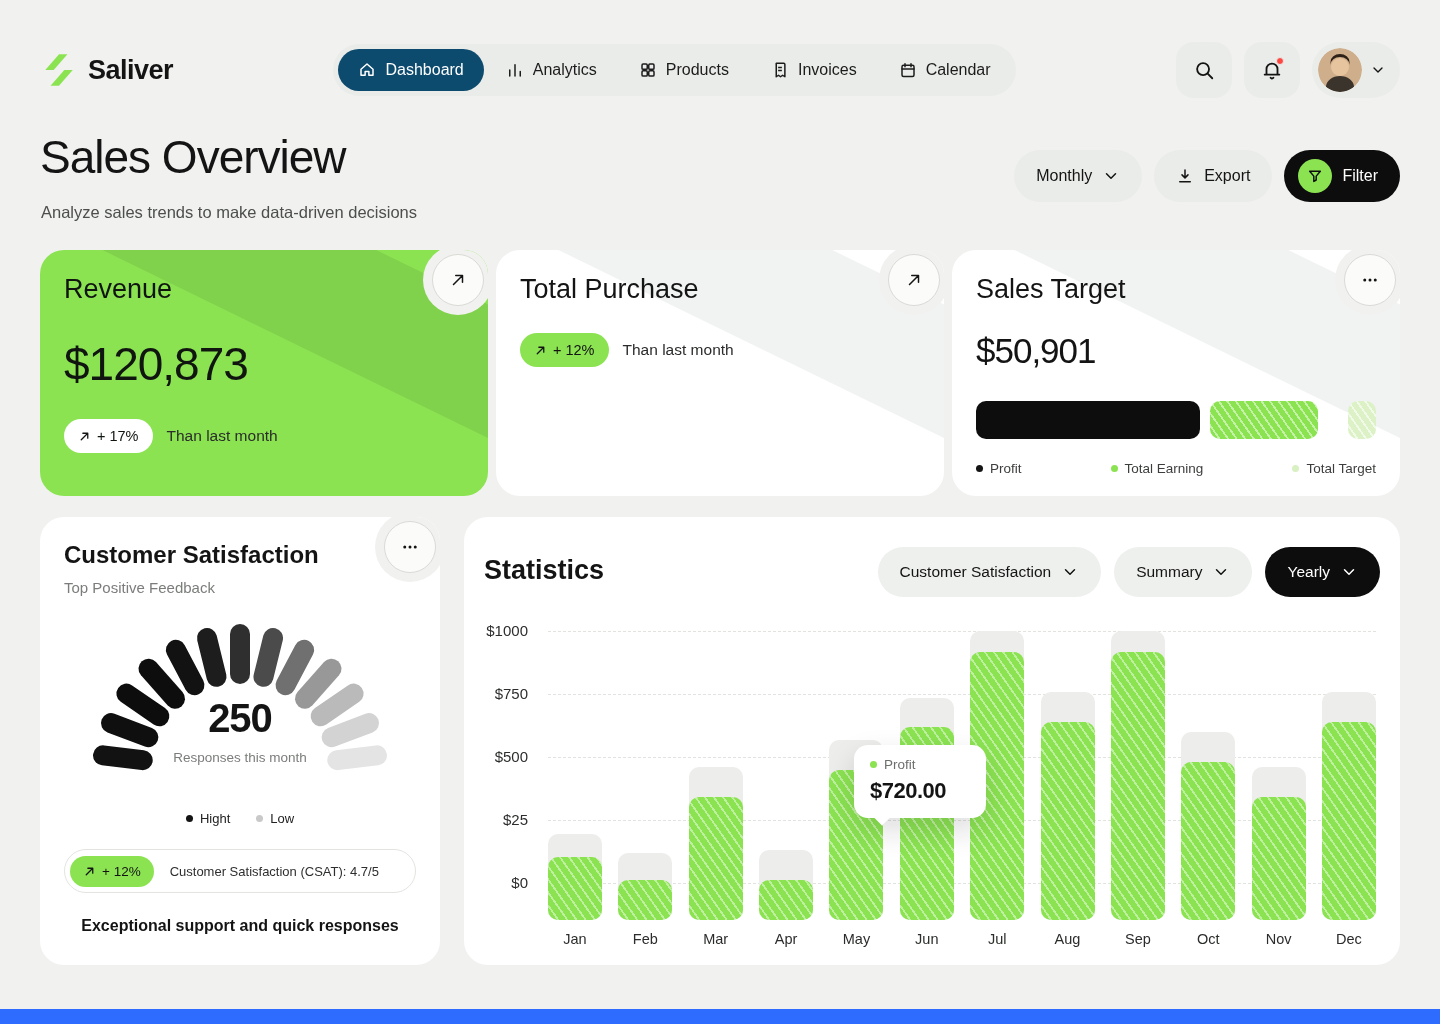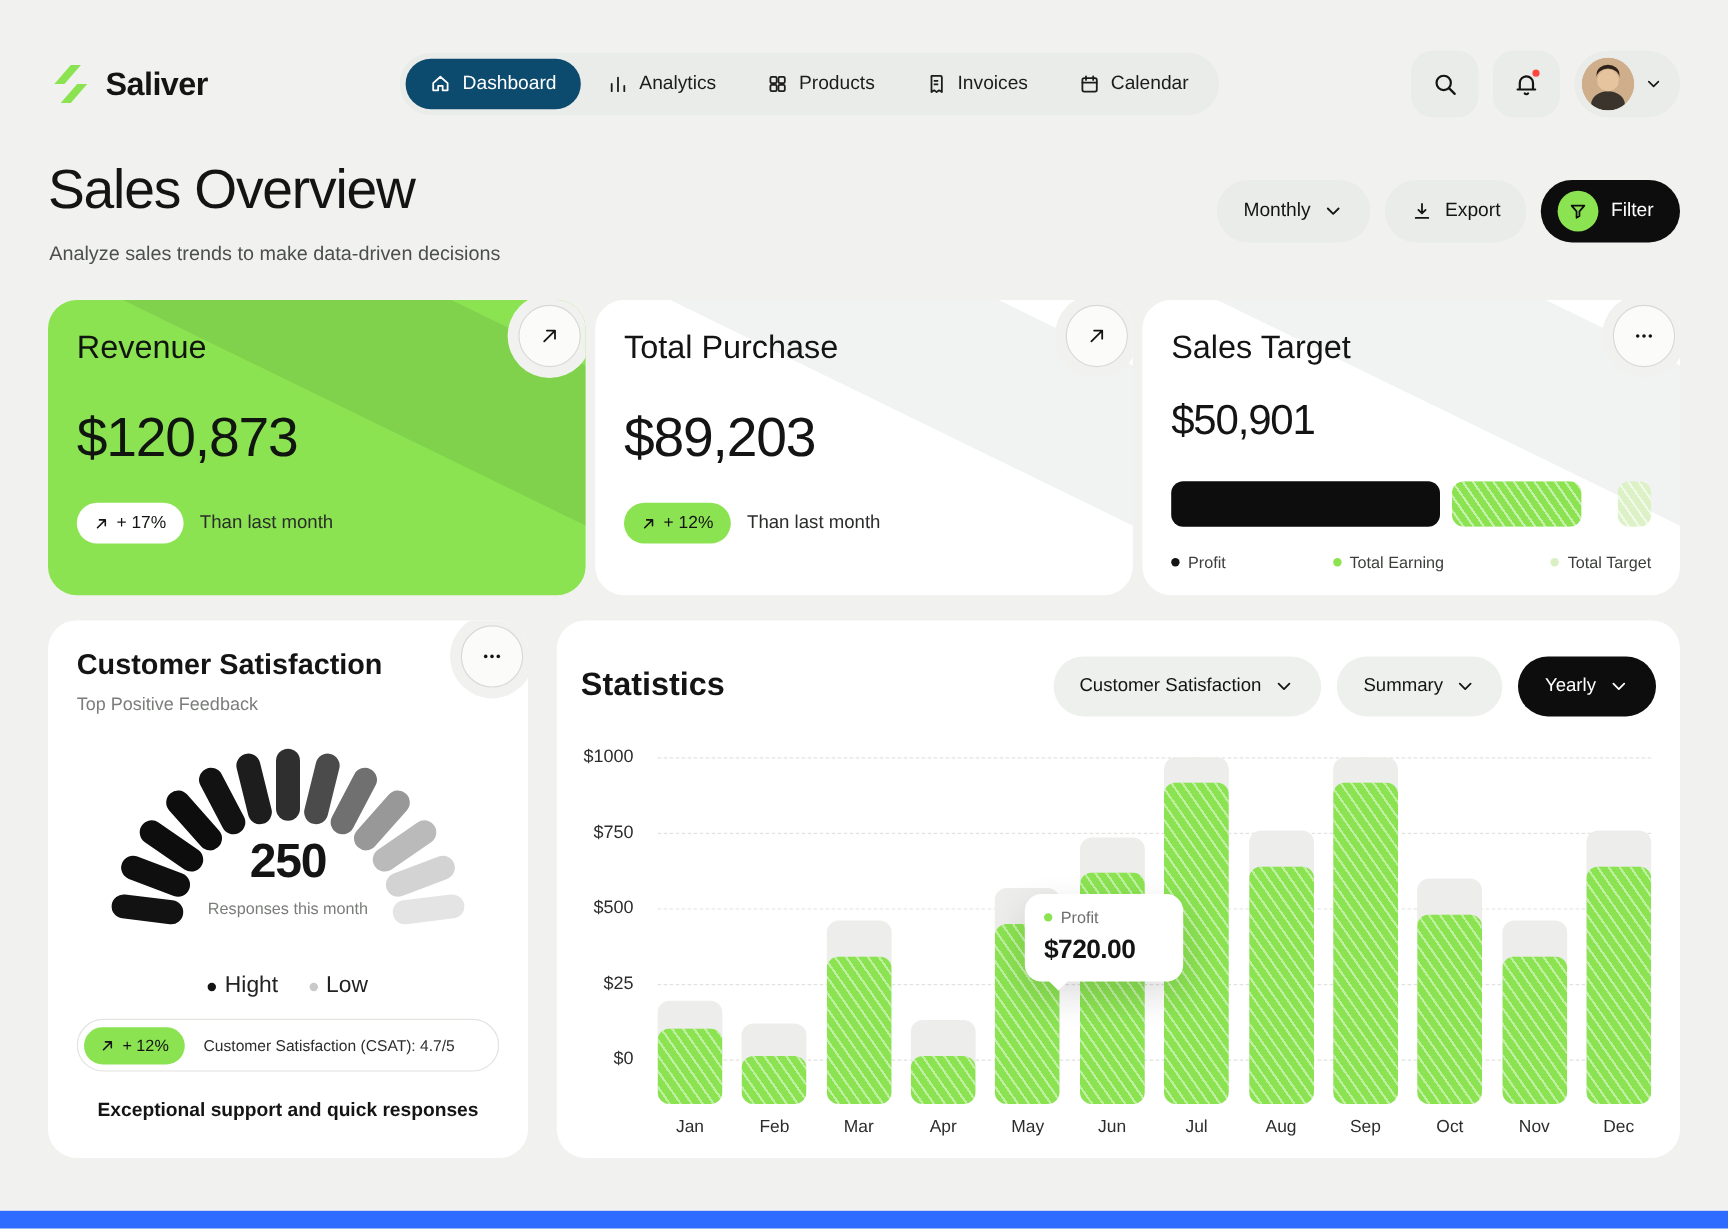--- a/index.html
+++ b/index.html
@@ -86,21 +86,21 @@
   
   .sat-card { position:absolute; top:517px; left:40px; width:400px; height:448px; }
   .sat-title { font-size:24px; font-weight:600; }
   .sat-sub { font-size:15px; color:#7a7d7a; margin-top:10px; }
   .gauge-wrap { position:absolute; top:105px; left:50px; width:300px; height:172px; }
   .gauge-value { position:absolute; top:74px; left:0; right:0; text-align:center;
                  font-size:40px; font-weight:700; letter-spacing:-1px; }
   .gauge-caption { position:absolute; top:128px; left:0; right:0; text-align:center;
                    font-size:13.5px; color:#7a7d7a; }
   .sat-legend { position:absolute; top:294px; left:0; right:0; display:flex; gap:26px;
-                justify-content:center; font-size:19px; color:#222; }
+                justify-content:center; font-size:13px; color:#222; }
   .csat-row { position:absolute; top:332px; left:24px; right:24px; height:44px;
               border:1px solid #e2e4e0; border-radius:22px; display:flex; align-items:center;
               gap:16px; padding:0 16px 0 5px; }
   .csat-row .chg-badge { padding:8px 13px; font-size:13.5px; }
   .csat-note { font-size:13px; color:#2d2f2d; }
   .sat-footer { position:absolute; top:400px; left:0; right:0; text-align:center;
                 font-size:16px; font-weight:700; }
   
   .stats-card { position:absolute; top:517px; left:464px; width:936px; height:448px; }
   .stats-title { position:absolute; top:38px; left:20px; font-size:27px; font-weight:600; }
@@ -256,21 +256,20 @@
       <button class="corner-btn">
         <svg viewBox="0 0 24 24" fill="none" stroke="#141414" stroke-width="2" stroke-linecap="round" stroke-linejoin="round">
             <path d="M6 18 L18 6 M9 6 h9 v9"></path>
           </svg>
       </button>
     </div>
 
     <div class="card white">
       <div class="deco"></div>
       <div class="card-title">Total Purchase</div>
-      <div class="card-value">$89,203</div>
       <div class="badge-row">
         <span class="chg-badge badge-green" style="background:#8be352;">
           <svg viewBox="0 0 24 24" fill="none" stroke="#141414" stroke-width="2.4" stroke-linecap="round" stroke-linejoin="round">
               <path d="M6 18 L18 6 M9 6 h9 v9"></path>
             </svg>
           <span>+ 12%</span>
         </span>
         <span class="badge-note">Than last month</span>
       </div>
       <button class="corner-btn">

